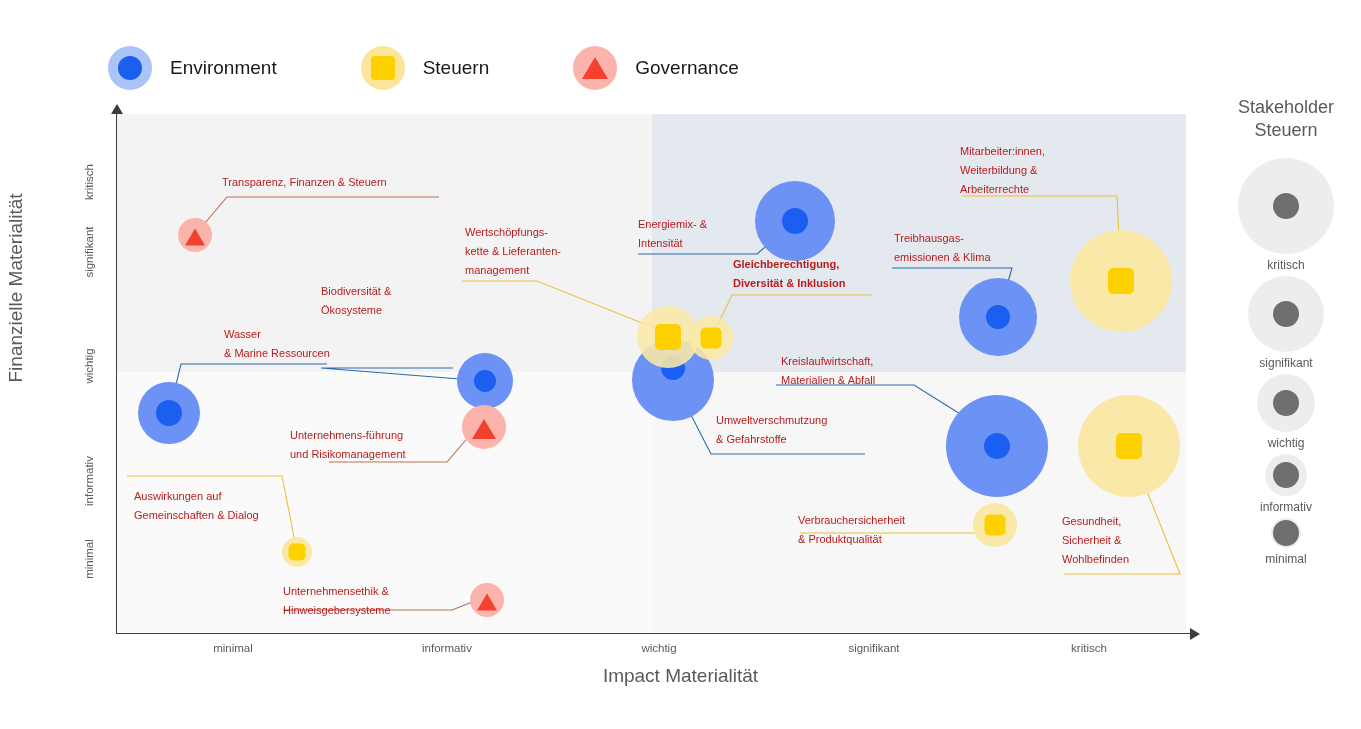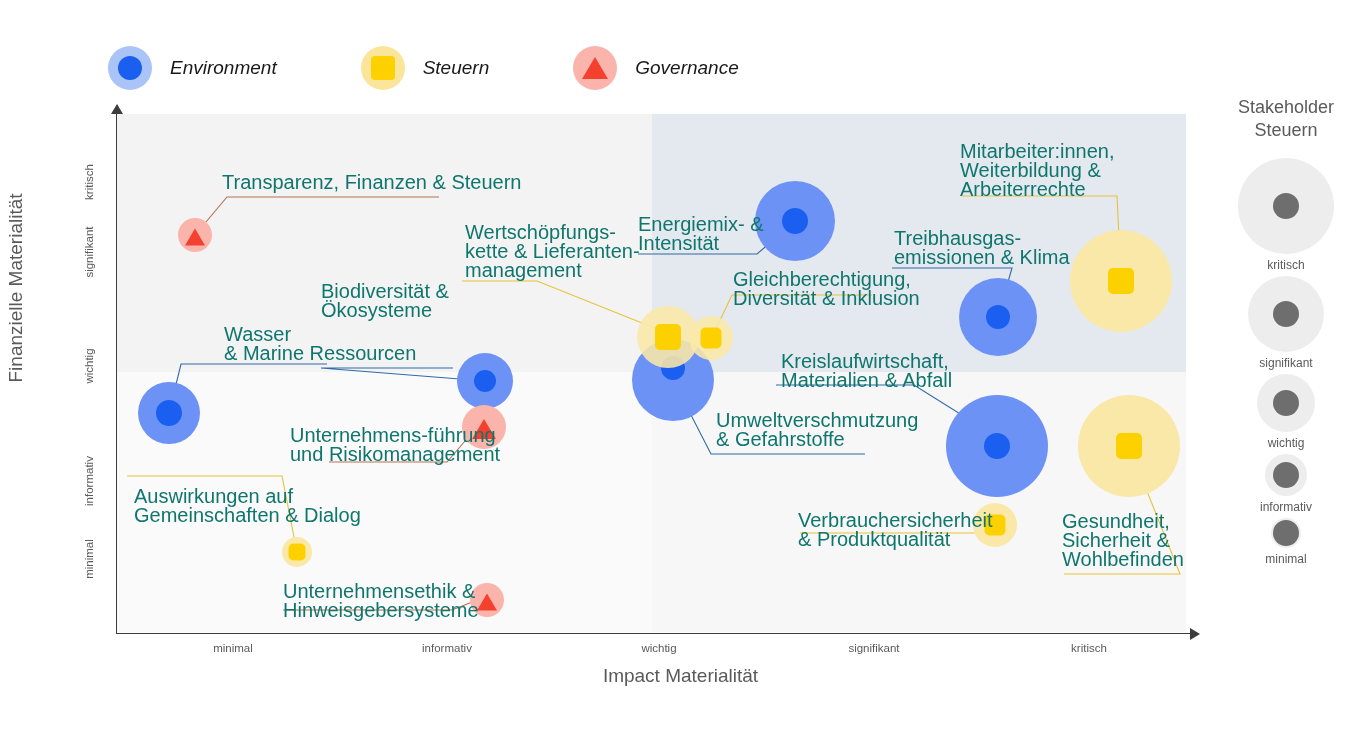--- a/index.html
+++ b/index.html
@@ -1,21 +1,21 @@
 <!DOCTYPE html>
 <html><head>
 <meta charset="utf-8">
 <style>
   html,body{margin:0;padding:0;background:#ffffff;}
   body{width:1361px;height:729px;font-family:"Liberation Sans",sans-serif;color:#262626;overflow:hidden;}
   #stage{position:relative;width:1361px;height:729px;}
 
   
   .cat-legend{position:absolute;left:108px;top:46px;display:flex;align-items:center;gap:0;}
-  .cat-item{display:flex;align-items:center;margin-right:84px;font-style:italic;}
+  .cat-item{display:flex;align-items:center;margin-right:84px;}
   .cat-mark{width:44px;height:44px;border-radius:50%;display:flex;align-items:center;justify-content:center;margin-right:18px;}
   .cat-mark.env{background:#aac4f7;}
   .cat-mark.soc{background:#fbe59a;}
   .cat-mark.gov{background:#fbb4ab;}
   .cat-core-circle{width:24px;height:24px;border-radius:50%;background:#1a5ff0;}
   .cat-core-square{width:24px;height:24px;border-radius:4px;background:#fdd100;}
   .cat-core-tri{width:0;height:0;border-left:13px solid transparent;border-right:13px solid transparent;border-bottom:22px solid #f4402e;}
   .cat-label{font-size:19px;color:#1a1a1a;}
 
   
@@ -43,21 +43,21 @@
   .bub.env{background:#6d92f5;}
   .bub.soc{background:#fae8a8;}
   .bub.gov{background:#fbb4ab;}
   .bub.soc-ov{background:rgba(250,232,168,0.88);}
   .core{position:absolute;left:50%;top:50%;transform:translate(-50%,-50%);}
   .core.circle{border-radius:50%;background:#1a5ff0;}
   .core.square{border-radius:5px;background:#fdd100;}
   .core.tri{width:0;height:0;background:none;border-left-style:solid;border-right-style:solid;border-bottom-style:solid;border-left-color:transparent;border-right-color:transparent;border-bottom-color:#f4402e;}
 
   
-  .callout{position:absolute;font-size:20px;line-height:19px;color:#0f766e;white-space:pre-line;}
+  .callout{position:absolute;font-size:11px;line-height:19px;color:#b91c1c;white-space:pre-line;}
   .leader{position:absolute;overflow:visible;pointer-events:none;}
 
   
   .size-legend{position:absolute;left:1212px;top:96px;width:148px;}
   .sl-title{font-size:18px;color:#5a5a5a;text-align:center;line-height:23px;}
   .sl-row{position:relative;width:148px;display:flex;flex-direction:column;align-items:center;}
   .sl-circle{border-radius:50%;background:#ededed;display:flex;align-items:center;justify-content:center;}
   .sl-dot{width:26px;height:26px;border-radius:50%;background:#6e6e6e;}
   .sl-cap{font-size:12px;color:#5a5a5a;margin-top:4px;margin-bottom:4px;}
 </style>
@@ -216,21 +216,21 @@
 und Risikomanagement</div>
   <div class="callout" style="left:134px;top:487px;">Auswirkungen auf
 Gemeinschaften &amp; Dialog</div>
   <div class="callout" style="left:283px;top:582px;">Unternehmensethik &amp;
 Hinweisgebersysteme</div>
   <div class="callout" style="left:465px;top:223px;">Wertschöpfungs-
 kette &amp; Lieferanten-
 management</div>
   <div class="callout" style="left:638px;top:215px;">Energiemix- &amp;
 Intensität</div>
-  <div class="callout" style="left:733px;top:270px;">Gleichberechtigung,
+  <div class="callout" style="left:733px;top:255px;font-weight:bold;">Gleichberechtigung,
 Diversität &amp; Inklusion</div>
   <div class="callout" style="left:716px;top:411px;">Umweltverschmutzung
 &amp; Gefahrstoffe</div>
   <div class="callout" style="left:781px;top:352px;">Kreislaufwirtschaft,
 Materialien &amp; Abfall</div>
   <div class="callout" style="left:894px;top:229px;">Treibhausgas-
 emissionen &amp; Klima</div>
   <div class="callout" style="left:960px;top:142px;">Mitarbeiter:innen,
 Weiterbildung &amp;
 Arbeiterrechte</div>

